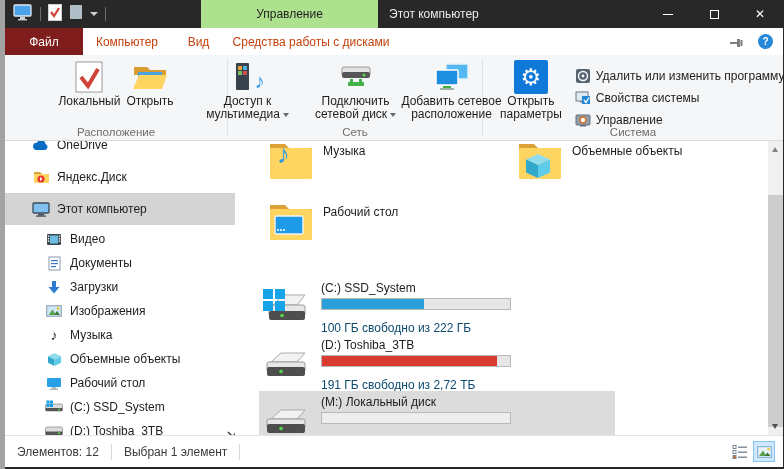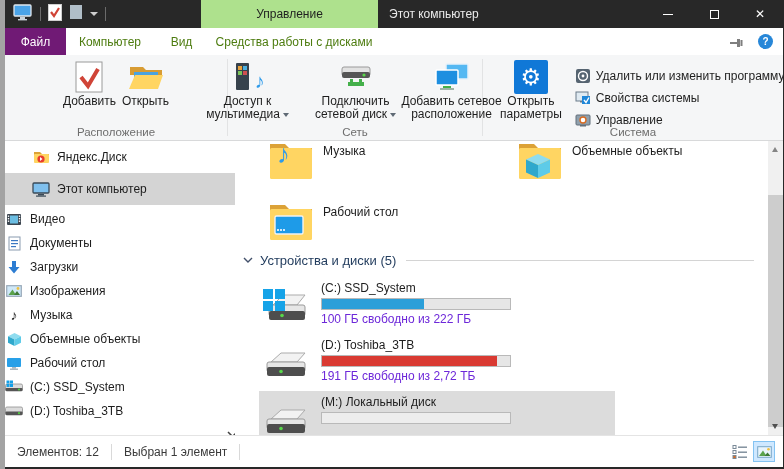--- a/index.html
+++ b/index.html
@@ -15,22 +15,22 @@
   .ctx-tab { position:absolute; left:196px; top:0; width:177px; height:28px; background:#aee18d; color:#1f1f1f; font-size:12px; display:flex; align-items:center; justify-content:center; }
   .tb-title { position:absolute; left:384px; top:0; height:28px; line-height:28px; color:#eaeaea; font-size:12px; }
   .win-controls { position:absolute; right:0; top:0; height:28px; display:flex; }
   .wc { width:46px; height:28px; display:flex; align-items:center; justify-content:center; color:#fff; }
   .wc-min-glyph { width:10px; height:1px; background:#fff; }
   .wc-max-glyph { width:9px; height:9px; border:1px solid #fff; }
   .wc-close-glyph { font-size:12px; line-height:1; }
 
   
   .tabrow { position:relative; height:27px; background:#fff; display:flex; flex:0 0 27px; }
-  .tab { height:27px; display:flex; align-items:center; justify-content:center; font-size:12px; color:#4d7c0f; }
-  .tab-file { width:61px; background:#701a75; color:#fff; }
+  .tab { height:27px; display:flex; align-items:center; justify-content:center; font-size:12px; color:#c2410c; }
+  .tab-file { width:78px; background:#7f1d1d; color:#fff; }
   .tab-computer { width:88px; }
   .tab-view { width:55px; }
   .tab-disktools { width:170px;text-align:center; }
   .ribbon-pin { position:absolute; right:38px; top:8px; }
   .help-btn { position:absolute; right:10px; top:6px; width:15px; height:15px; border-radius:50%; background:#2787d8; color:#fff; font-size:10px; font-weight:bold; display:flex; align-items:center; justify-content:center; }
 
   
   .ribbon { height:86px; flex:0 0 86px; background:#f5f6f7; border-bottom:1px solid #d8d9da; display:flex; }
   .rgroup { position:relative; display:flex; justify-content:center; }
   .rgroup-label { position:absolute; bottom:2px; left:0; width:100%; text-align:center; font-size:11.5px; color:#6e6e6e; }
@@ -46,21 +46,21 @@
   .sbtn svg { margin-right:5px; }
   .note-glyph { color:#2e9bea; font-size:15px; font-weight:bold; }
 
   
   .bodyrow { flex:1 1 auto; display:flex; position:relative; overflow:hidden; background:#fff; }
 
   
   .sidebar { width:230px; flex:0 0 230px; position:relative; overflow:hidden; }
   .nav-item { display:flex; align-items:center; font-size:12px; color:#1d1d1d; }
   .nav-root { height:32px; padding-left:27px; }
-  .nav-child { height:24px; }
+  .nav-child { height:24px; padding-left:40px; }
   .nav-item .nico { width:18px; height:16px; margin-right:7px; display:flex; align-items:center; justify-content:center; flex:0 0 18px; }
   .nav-selected { background:#d4d4d4; }
   .nav-first { margin-top:-12px; }
   .nav-gap { height:2px; }
   .sidebar-overflow { position:absolute; left:222px; top:283px; }
 
   
   .main { flex:1 1 auto; position:relative; overflow:hidden; }
   .ftile { position:absolute; display:flex; width:230px; }
   .ftile .fico { position:relative; width:46px; height:44px; flex:0 0 46px; }
@@ -69,21 +69,21 @@
   .sect-head { position:absolute; left:8px; right:14px; top:110px; height:18px; display:flex; align-items:center; }
   .sect-title { font-size:13px; color:#243e5f; margin-left:7px; white-space:nowrap; }
   .sect-line { flex:1 1 auto; height:1px; background:#d4d4d4; margin-left:10px; }
   .dtile { position:absolute; left:24px; width:356px; height:54px; display:flex; padding:2px; }
   .dtile-selected { background:#dcdcdc; height:58px; }
   .dico { width:48px; flex:0 0 48px; padding-top:8px; }
   .dinfo { margin-left:12px; padding-top:2px; }
   .dlabel { font-size:12px; color:#1d1d1d; white-space:nowrap; }
   .dbar { width:190px; height:12px; border:1px solid #b9b9b9; background:#e6e6e6; margin-top:3px; }
   .dfill { height:100%; }
-  .dfree { font-size:12px; color:#6d28d9; margin-top:2px; white-space:nowrap; }
+  .dfree { font-size:12px; color:#0c4a6e; margin-top:11px; white-space:nowrap; }
 
   
   .scrollbar { width:15px; flex:0 0 15px; background:#f0f0f0; position:relative; }
   .sb-thumb { position:absolute; left:0; top:54px; width:15px; height:232px; background:#cdcdcd; }
   .sb-arrow { position:absolute; left:4px; width:0; height:0; border-left:3.5px solid transparent; border-right:3.5px solid transparent; }
   .sb-up { top:6px; border-bottom:5px solid #848484; }
   .sb-down { bottom:6px; border-top:5px solid #505050; }
 
   
   .statusbar { flex:0 0 34px; height:34px; border-top:1px solid #e4e4e4; border-bottom:2px solid #282828; background:#fff; display:flex; align-items:center; position:relative; }
@@ -158,21 +158,21 @@
 
     <div class="rgroup" style="width:225px;">
       <div class="rbtns">
         <div class="rbtn">
           <span class="ric">
             <svg width="28" height="32" viewBox="0 0 28 32">
                 <rect x="1" y="1" width="26" height="30" fill="#fff" stroke="#9a9a9a"></rect>
                 <path d="M6 16 l7 9 10 -17" stroke="#d04437" stroke-width="4" fill="none"></path>
               </svg>
           </span>
-          <span class="rlabel">Добавить</span>
+          <span class="rlabel">Локальный</span>
         </div>
         <div class="rbtn">
           <span class="ric">
             <svg width="36" height="32" viewBox="0 0 36 32">
                 <path d="M2 6 h13 l3 3 h16 v5 H2z" fill="#d89c33"></path>
                 <rect x="6" y="11" width="24" height="7" fill="#4aa3e0"></rect>
                 <path d="M1 28 L7 14 h28 L30 28z" fill="#ffd562"></path>
               </svg>
           </span>
           <span class="rlabel">Открыть</span>
@@ -270,20 +270,28 @@
           </div>
         </div>
       </div>
       <div class="rgroup-label">Система</div>
     </div>
   </div>
 
   <div class="bodyrow">
 
     <div class="sidebar">
+      <div class="nav-item nav-root nav-first">
+        <span class="nico">
+          <svg width="18" height="12" viewBox="0 0 18 12">
+              <path d="M4.5 11 a3.6 3.6 0 0 1 .4-7.2 A4.6 4.6 0 0 1 13.6 5 a3.2 3.2 0 0 1 -.4 6z" fill="#0a6cc4"></path>
+            </svg>
+        </span>
+        <span>OneDrive</span>
+      </div>
       <div class="nav-item nav-root">
         <span class="nico">
           <svg width="17" height="14" viewBox="0 0 17 14">
               <path d="M1 2 h6 l2 2 h7 v2 H1z" fill="#dca237"></path>
               <rect x="1" y="4" width="15" height="9" rx="1" fill="#ffd562"></rect>
               <circle cx="8" cy="9" r="3.6" fill="#e83b2f"></circle>
               <path d="M7 7 l2.5 2 -2.5 2z" fill="#fff"></path>
             </svg>
         </span>
         <span>Яндекс.Диск</span>
@@ -432,27 +440,20 @@
               <rect x="2" y="10" width="42" height="31" rx="1.5" fill="#ffd562"></rect>
               <rect x="7" y="17" width="28" height="18" rx="1.5" fill="#1e9be8" stroke="#f2f2f2" stroke-width="1.4"></rect>
               <rect x="9" y="30" width="2" height="2" fill="#cfe8fa"></rect>
               <rect x="12" y="30" width="2" height="2" fill="#cfe8fa"></rect>
               <rect x="15" y="30" width="2" height="2" fill="#cfe8fa"></rect>
             </svg>
         </span>
         <span class="flabel">Рабочий стол</span>
       </div>
 
-      <div class="sect-head">
-        <svg width="10" height="6" viewBox="0 0 10 6">
-            <polyline points="1,1 5,5 9,1" fill="none" stroke="#42506a" stroke-width="1.4"></polyline>
-          </svg>
-        <span class="sect-title">Устройства и диски (5)</span>
-        <span class="sect-line"></span>
-      </div>
 
       <div class="dtile" style="top:136px;">
         <span class="dico">
           <svg width="48" height="42" viewBox="0 0 48 42">
               <path d="M12 18 L22 8 h22 l-8 10z" fill="#f2f2f2" stroke="#ababab"></path>
               <rect x="8" y="18" width="36" height="11" rx="2" fill="#e6e6e6" stroke="#9a9a9a"></rect>
               <rect x="8" y="24" width="36" height="9" rx="2" fill="#4e4e4e"></rect>
               <circle cx="21" cy="28.5" r="1.8" fill="#58d84a"></circle>
               <rect x="2" y="2" width="10" height="10" fill="#16a3e8"></rect>
               <rect x="14" y="2" width="10" height="10" fill="#16a3e8"></rect>

